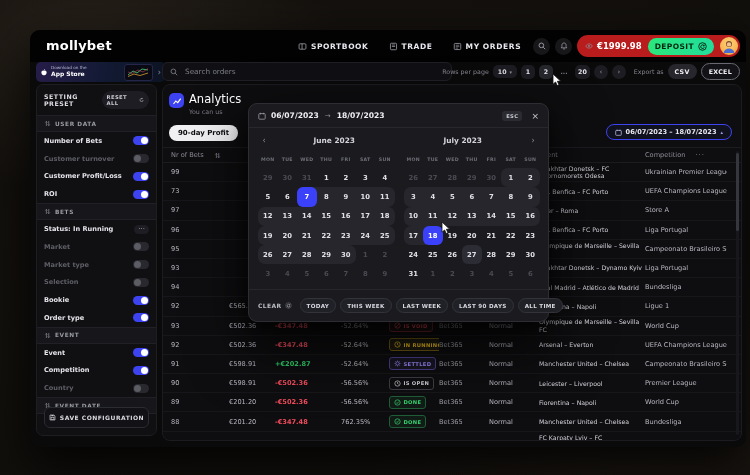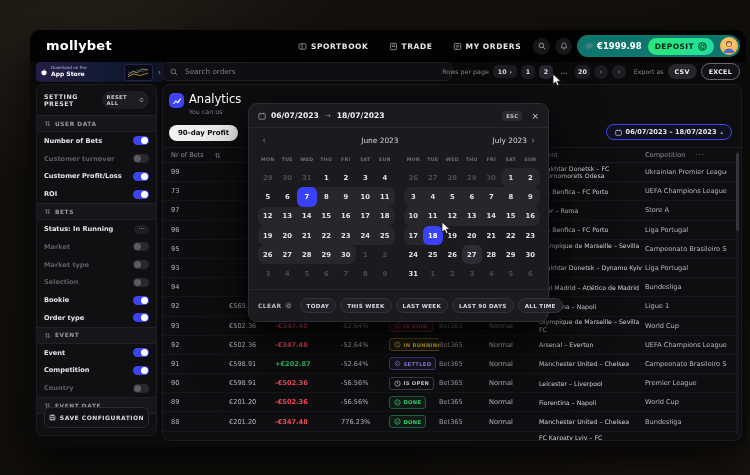--- a/index.html
+++ b/index.html
@@ -15,21 +15,21 @@
   .window{position:absolute;left:30px;top:30px;width:716px;height:417px;background:#0a0a0b;
     border-radius:10px;box-shadow:0 18px 50px rgba(0,0,0,.85);}
   
   .navbar{position:absolute;left:0;top:0;right:0;height:32px;background:#020203;border-radius:10px 10px 0 0;}
   .logo{position:absolute;left:16px;top:8px;font-size:13px;font-weight:bold;color:#fff;letter-spacing:.2px}
   .nav-tabs{position:absolute;left:268px;top:0;height:32px;display:flex;align-items:center;gap:20px}
   .nav-tab{display:flex;align-items:center;gap:4px;font-size:7.5px;font-weight:bold;letter-spacing:.6px;color:#e8e8ee;cursor:default}
   .nav-tab .ticon{display:flex;opacity:.75}
   .nav-right{position:absolute;right:6px;top:0;height:32px;display:flex;align-items:center;gap:5px}
   .circ-btn{width:17px;height:17px;border-radius:50%;background:#17171a;display:flex;align-items:center;justify-content:center}
-  .balance-group{display:flex;align-items:center;background:#0f766e;border-radius:999px;padding:2px 2px 2px 8px;gap:6px}
+  .balance-group{display:flex;align-items:center;background:#b91c1c;border-radius:999px;padding:2px 2px 2px 8px;gap:6px}
   .balance{display:flex;align-items:center;gap:4px;font-size:8.5px;font-weight:bold;color:#fff}
   .deposit{background:linear-gradient(90deg,#2ae77c,#22dd9b);color:#05230f;font-size:7.5px;font-weight:bold;
     letter-spacing:.4px;padding:4px 7px;border-radius:999px;display:flex;align-items:center;gap:4px}
   .avatar{width:18px;height:18px;border-radius:50%;background:radial-gradient(circle at 50% 35%,#ffd27a,#f2a33c);
     display:flex;align-items:center;justify-content:center;overflow:hidden}
   
   .banner{position:absolute;left:6px;top:32px;width:121px;height:20px;border-radius:5px;
     background:linear-gradient(100deg,#261d49 0%,#121a33 55%,#0c1322 100%);
     display:flex;align-items:center;padding:0 4px;gap:3px}
   .banner-txt{display:flex;flex-direction:column;line-height:1.15}
@@ -108,21 +108,21 @@
   .modal{position:absolute;left:218px;top:73px;width:301px;height:219px;background:#1b1b1f;border:1px solid #2d2d34;
     border-radius:9px;box-shadow:0 25px 60px rgba(0,0,0,.7),0 8px 20px rgba(0,0,0,.55);box-sizing:border-box;z-index:20}
   .modal-head{height:23px;display:flex;align-items:center;gap:5px;padding:0 9px;border-bottom:1px solid #27272d}
   .mdate{font-size:7.6px;font-weight:bold;color:#f0f0f5}
   .marrow{font-size:7px;color:#8d8d97;margin:0 1px}
   .esc-pill{margin-left:auto;background:#2b2b32;border-radius:3px;padding:2px 4px;font-size:5.2px;font-weight:bold;color:#c9c9d2;letter-spacing:.4px}
   .mclose{font-size:9px;color:#c9c9d2;margin-left:4px}
   .cal-zone{padding:5px 9px 0}
   .month-row{display:flex;align-items:center;height:15px;margin-bottom:6px}
   .mchev{width:12px;font-size:8px;color:#8d8d97;text-align:center}
-  .mname{flex:1;text-align:right;font-size:7.4px;font-weight:400;color:#d3d3db}
+  .mname{flex:1;text-align:center;font-size:7.4px;font-weight:700;color:#d3d3db}
   .grids{display:flex;gap:9px}
   .grid{width:136.5px}
   .wdrow{display:flex;height:12px;margin-bottom:2px}
   .wd{width:19.5px;text-align:center;font-size:4.7px;font-weight:bold;letter-spacing:.3px;color:#6d6d78;line-height:12px}
   .days{display:flex;flex-wrap:wrap;width:136.5px}
   .d{width:19.5px;height:19.3px;display:flex;align-items:center;justify-content:center;position:relative;
     font-size:6.8px;font-weight:bold;color:#e0e0e6}
   .d span{position:relative;z-index:2}
   .d.dim{color:#4a4a53;font-weight:600}
   .d.range{background:#26262c}
@@ -639,21 +639,21 @@
             <div class="c dim2">Bet365</div>
             <div class="c">Normal</div>
             <div class="c ev">Fiorentina – Napoli</div>
             <div class="c">World Cup</div>
             <div></div>
           </div>
           <div class="trow">
             <div class="c">88</div>
             <div class="c">€201.20</div>
             <div class="c profit neg">-€347.48</div>
-            <div class="c">776.23%</div>
+            <div class="c">762.35%</div>
             <div class="c"><span class="badge" style="color: rgb(53, 209, 111); border-color: rgb(31, 94, 56); background: rgba(53, 209, 111, 0.07);">
                 <span>
                   <svg width="7" height="7" viewBox="0 0 10 10">
                     <circle cx="5" cy="5" r="3.8" fill="none" stroke="#35d16f" stroke-width="1"></circle>
                     <path d="M3.2 5.1l1.3 1.4 2.3-2.8" fill="none" stroke="#35d16f" stroke-width="1"></path>
                   </svg>
                 </span>
                 <span>DONE</span>
               </span></div>
             <div class="c dim2">Bet365</div>

